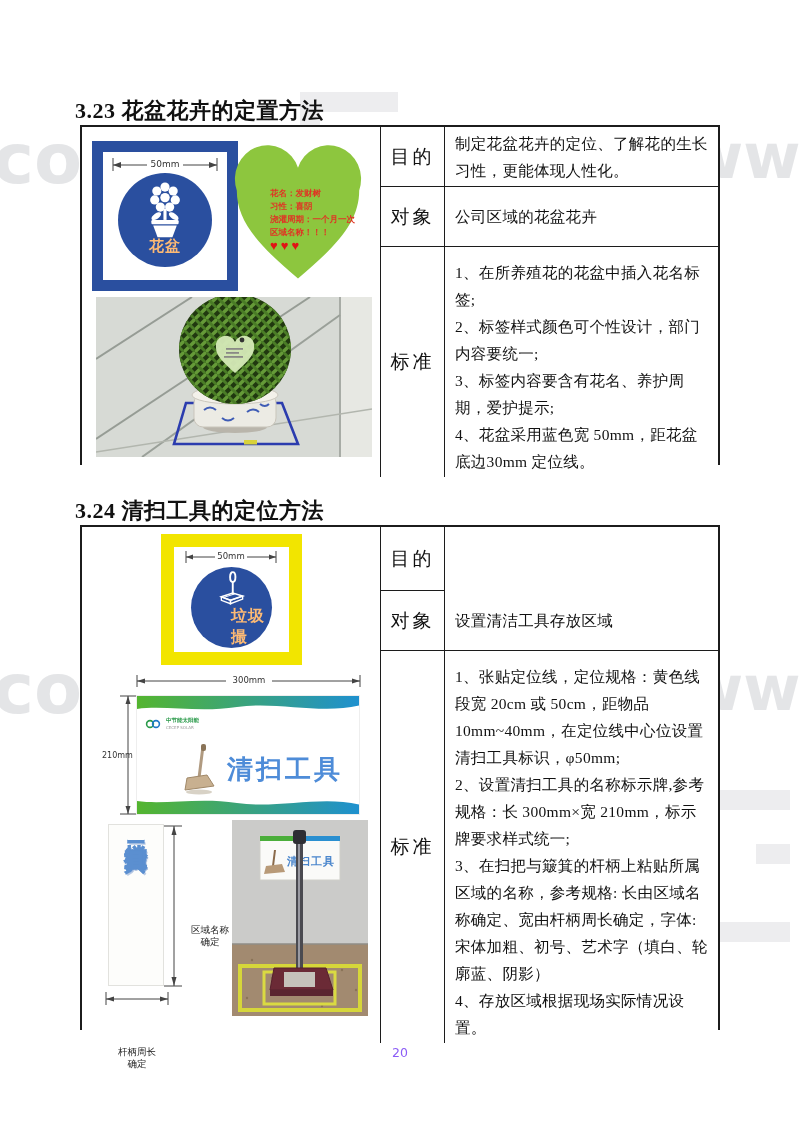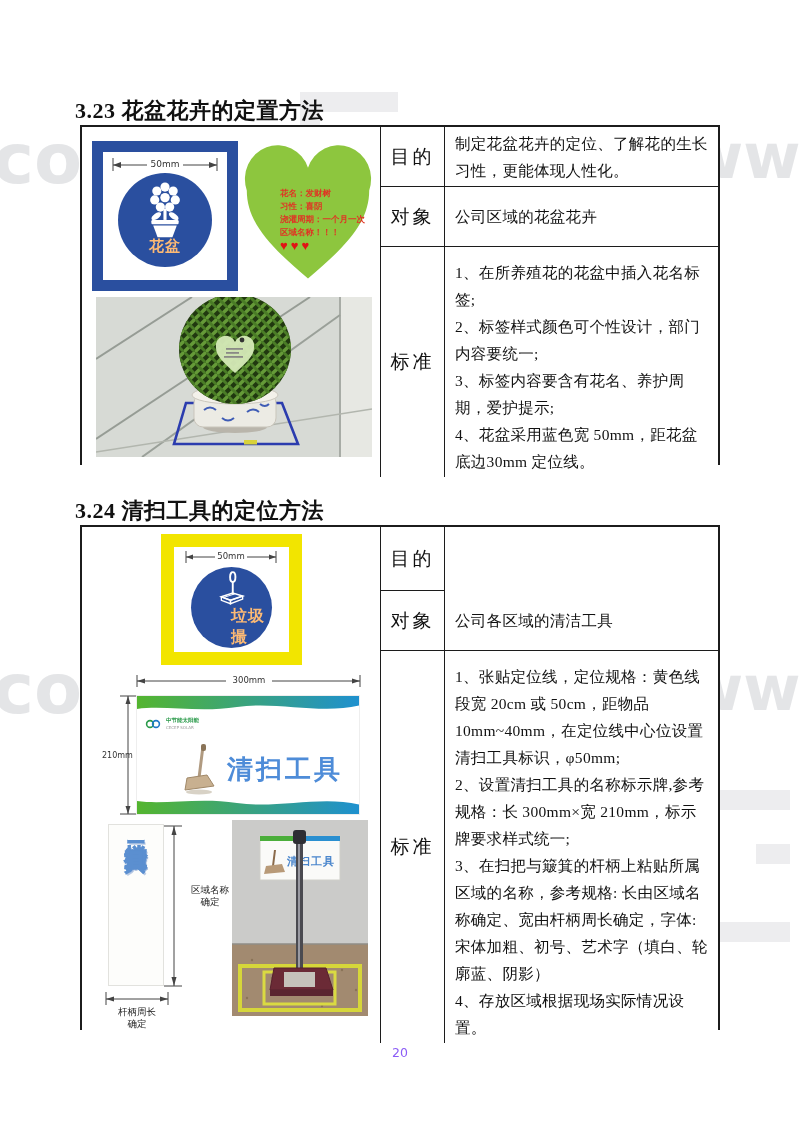--- a/index.html
+++ b/index.html
@@ -43,21 +43,21 @@
   .dim-svg{display:block;}
   .blue-circle{position:absolute;border-radius:50%;background:#2a4f9f;
                display:flex;flex-direction:column;align-items:center;}
   .pot-sign .blue-circle{left:15px;top:21px;width:94px;height:94px;}
   .tool-sign .blue-circle{left:17px;top:20px;width:81px;height:81px;}
   .circle-label{color:#fdba74;font-weight:bold;letter-spacing:1px;}
   .pot-sign .circle-label{font-size:15px;margin-top:-4px;}
   .tool-sign .circle-label{font-size:16px;margin-top:-3px;margin-left:40px;}
 
   
-  .heart-wrap{position:absolute;left:158px;top:18px;width:136px;height:142px;}
+  .heart-wrap{position:absolute;left:148px;top:18px;width:136px;height:142px;}
   .heart-text{position:absolute;left:40px;top:42px;font-size:8.5px;line-height:13px;
               color:#e03424;font-weight:bold;white-space:nowrap;}
   .heart-text .hearts{font-size:13px;letter-spacing:3px;color:#e01414;}
 
   
   .board-wrap{position:absolute;left:18px;top:146px;width:262px;height:144px;}
   .board-card{position:absolute;left:36px;top:22px;width:224px;height:120px;background:#fff;
               border:1px solid #eee;box-sizing:border-box;overflow:hidden;}
   .board-band{position:absolute;left:0;width:224px;height:17px;}
   .board-band.top{top:0;} .board-band.bot{bottom:0;}
@@ -70,21 +70,21 @@
   .board-pan{position:absolute;left:44px;top:48px;}
 
   
   .banner-wrap{position:absolute;left:12px;top:295px;width:142px;height:208px;}
   .banner-strip{position:absolute;left:14px;top:2px;width:56px;height:162px;background:#fdfdfb;
                 border:1px solid #e2e2de;box-sizing:border-box;display:flex;justify-content:center;}
   .banner-chars{writing-mode:vertical-rl;text-orientation:upright;font-size:22px;font-weight:bold;
                 line-height:56px;letter-spacing:2px;color:#cfdef5;
                 -webkit-text-stroke:1.1px #5b8fd0;text-shadow:1.5px 1.5px 0 rgba(130,160,210,.55);}
   .dim-note{position:absolute;font-size:9.5px;line-height:12px;color:#222;white-space:pre-line;
-            text-align:center;}
+            text-align:center;margin-top:40px;}
 
   
   .photo1{position:absolute;left:14px;top:170px;width:276px;height:160px;}
   .photo2{position:absolute;left:150px;top:293px;width:136px;height:196px;}
 </style>
 </head>
 <body>
 
 <div class="page">
 
@@ -327,21 +327,21 @@
         <rect x="66" y="22" width="2" height="128" fill="#9a9aa2"></rect>
         <rect x="61" y="10" width="13" height="14" rx="3" fill="#2e2e34"></rect>
         <polygon points="42,148 94,148 101,170 38,170" fill="#6b2a36" stroke="#55202c" stroke-width="1"></polygon>
         <polygon points="38,170 101,170 101,176 38,176" fill="#5a2430"></polygon>
         <rect x="52" y="152" width="31" height="15" fill="#c6c2bb"></rect>
       </svg>
     </div>
 
     <div class="cell label-cell b-r b-b" style="grid-column:2;grid-row:1;">目的</div>
     <div class="cell label-cell b-r b-b" style="grid-column:2;grid-row:2;">对象</div>
-    <div class="cell content-cell b-b" style="grid-column:3;grid-row:2;">公司各区域的清洁工具</div>
+    <div class="cell content-cell b-b" style="grid-column:3;grid-row:2;">设置清洁工具存放区域</div>
     <div class="cell label-cell b-r" style="grid-column:2;grid-row:3;">标准</div>
     <div class="cell content-cell topalign" style="grid-column:3;grid-row:3;">1、张贴定位线，定位规格：黄色线段宽 20cm 或 50cm，距物品 10mm~40mm，在定位线中心位设置清扫工具标识，φ50mm;
 2、设置清扫工具的名称标示牌,参考规格：长 300mm×宽 210mm，标示牌要求样式统一;
 3、在扫把与簸箕的杆柄上粘贴所属区域的名称，参考规格: 长由区域名称确定、宽由杆柄周长确定，字体: 宋体加粗、初号、艺术字（填白、轮廓蓝、阴影）
 4、存放区域根据现场实际情况设置。</div>
   </div>
 
   <div class="pageno">20</div>
 </div>
 

